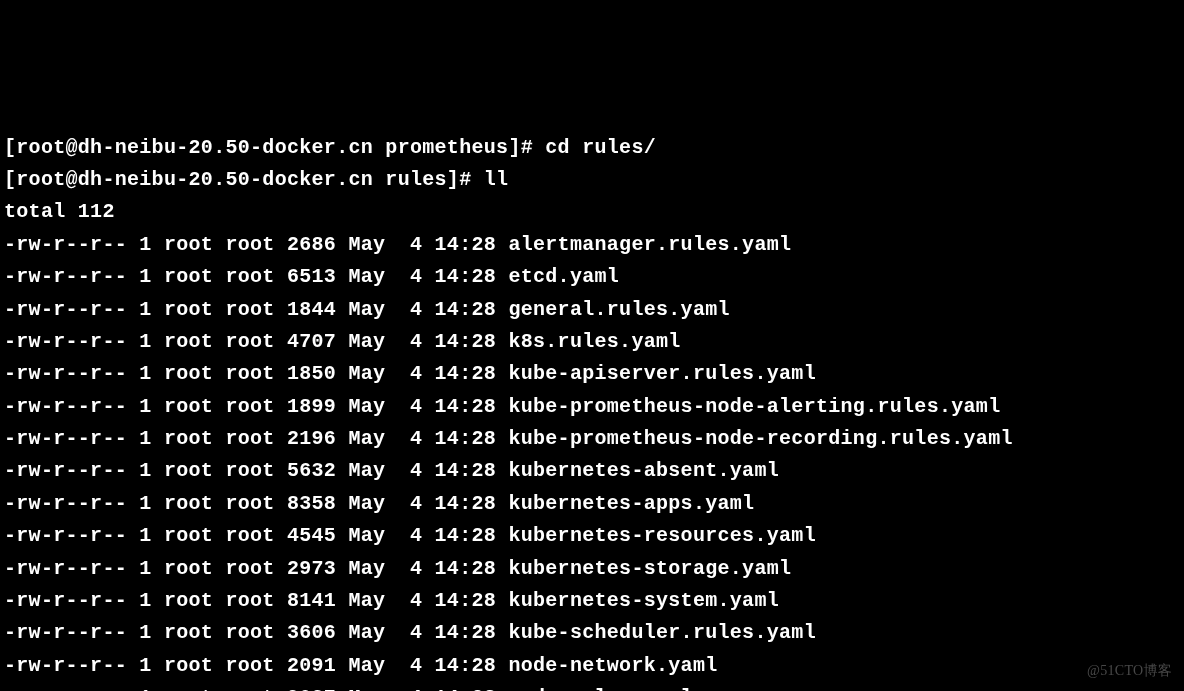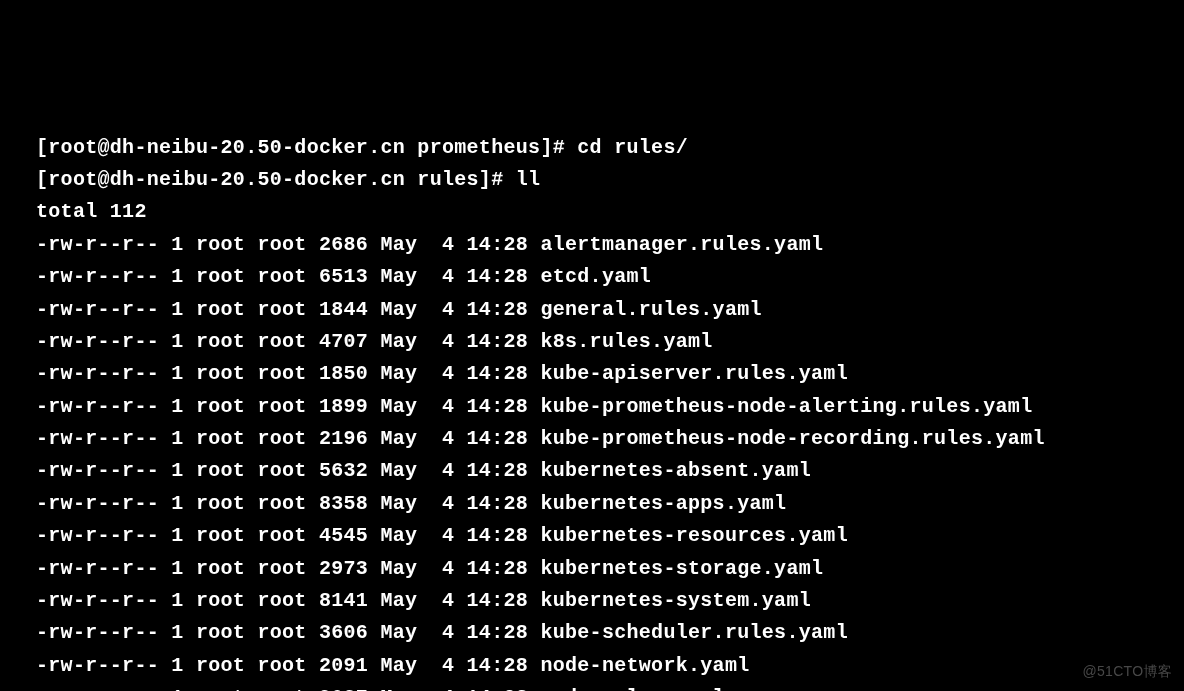--- a/index.html
+++ b/index.html
@@ -14,30 +14,29 @@
       line-height: 1.62;
       letter-spacing: 0.3px;
       width: 1184px;
       height: 691px;
       box-sizing: border-box;
       overflow: hidden;
       position: relative;
     }
     .terminal-line {
       white-space: pre;
-      margin-left: 32px;
     }
     .watermark {
       position: absolute;
       bottom: 8px;
       right: 12px;
       color: rgba(130,130,130,0.55);
       font-size: 14px;
       font-weight: normal;
-      font-family: Liberation Sans, sans-serif;
+      font-family: Liberation Serif, serif;
     }
   </style>
 </head>
 <body>
 
 
 
 <div><div class="terminal-line">[root@dh-neibu-20.50-docker.cn prometheus]# cd rules/</div><div class="terminal-line">[root@dh-neibu-20.50-docker.cn rules]# ll</div><div class="terminal-line">total 112</div><div id="file-list"><div class="terminal-line">-rw-r--r-- 1 root root 2686 May  4 14:28 alertmanager.rules.yaml</div><div class="terminal-line">-rw-r--r-- 1 root root 6513 May  4 14:28 etcd.yaml</div><div class="terminal-line">-rw-r--r-- 1 root root 1844 May  4 14:28 general.rules.yaml</div><div class="terminal-line">-rw-r--r-- 1 root root 4707 May  4 14:28 k8s.rules.yaml</div><div class="terminal-line">-rw-r--r-- 1 root root 1850 May  4 14:28 kube-apiserver.rules.yaml</div><div class="terminal-line">-rw-r--r-- 1 root root 1899 May  4 14:28 kube-prometheus-node-alerting.rules.yaml</div><div class="terminal-line">-rw-r--r-- 1 root root 2196 May  4 14:28 kube-prometheus-node-recording.rules.yaml</div><div class="terminal-line">-rw-r--r-- 1 root root 5632 May  4 14:28 kubernetes-absent.yaml</div><div class="terminal-line">-rw-r--r-- 1 root root 8358 May  4 14:28 kubernetes-apps.yaml</div><div class="terminal-line">-rw-r--r-- 1 root root 4545 May  4 14:28 kubernetes-resources.yaml</div><div class="terminal-line">-rw-r--r-- 1 root root 2973 May  4 14:28 kubernetes-storage.yaml</div><div class="terminal-line">-rw-r--r-- 1 root root 8141 May  4 14:28 kubernetes-system.yaml</div><div class="terminal-line">-rw-r--r-- 1 root root 3606 May  4 14:28 kube-scheduler.rules.yaml</div><div class="terminal-line">-rw-r--r-- 1 root root 2091 May  4 14:28 node-network.yaml</div><div class="terminal-line">-rw-r--r-- 1 root root 9037 May  4 14:28 node.rules.yaml</div></div></div>
 
 <div class="watermark">@51CTO博客</div>

